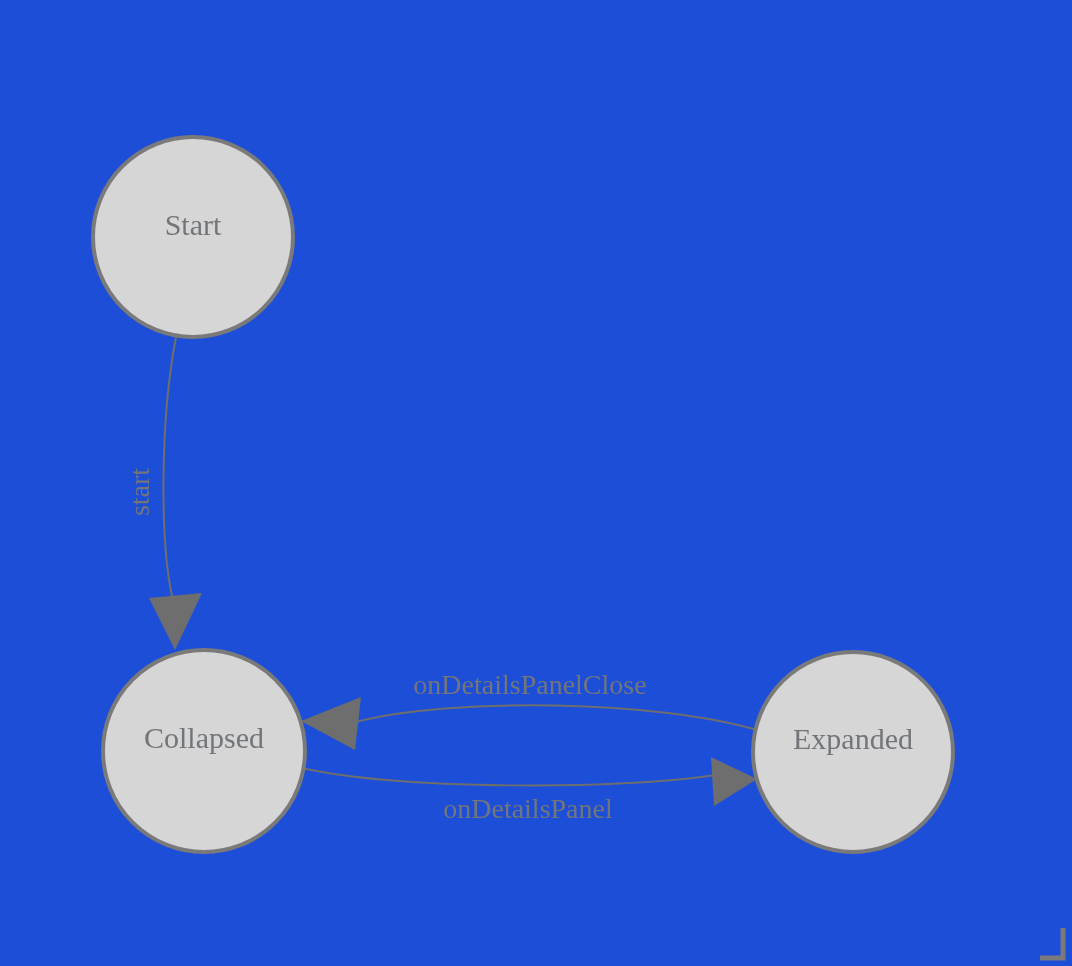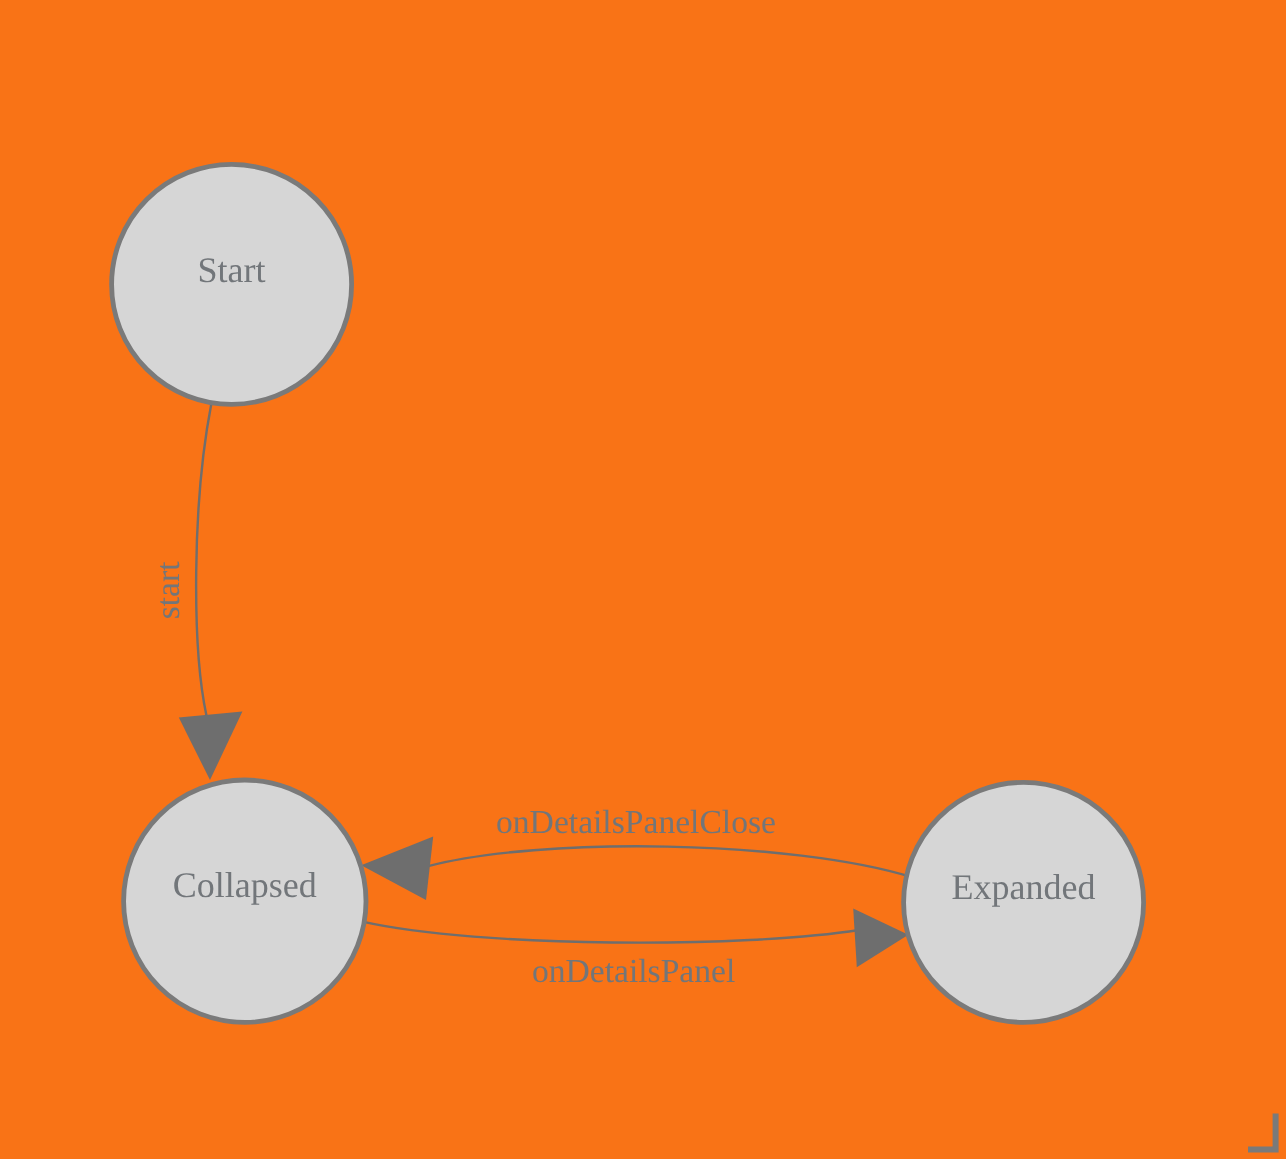--- a/index.html
+++ b/index.html
@@ -11,21 +11,21 @@
   body {
     width: 1072px;
     height: 966px;
     overflow: hidden;
     font-family: "Liberation Serif", "DejaVu Serif", serif;
   }
   #diagram-root {
     position: relative;
     width: 1072px;
     height: 966px;
-    background: #f97316;
+    background: #1d4ed8;
   }
   svg.diagram-canvas {
     position: absolute;
     top: 0;
     left: 0;
     width: 1072px;
     height: 966px;
     display: block;
   }
   .node-circle {

